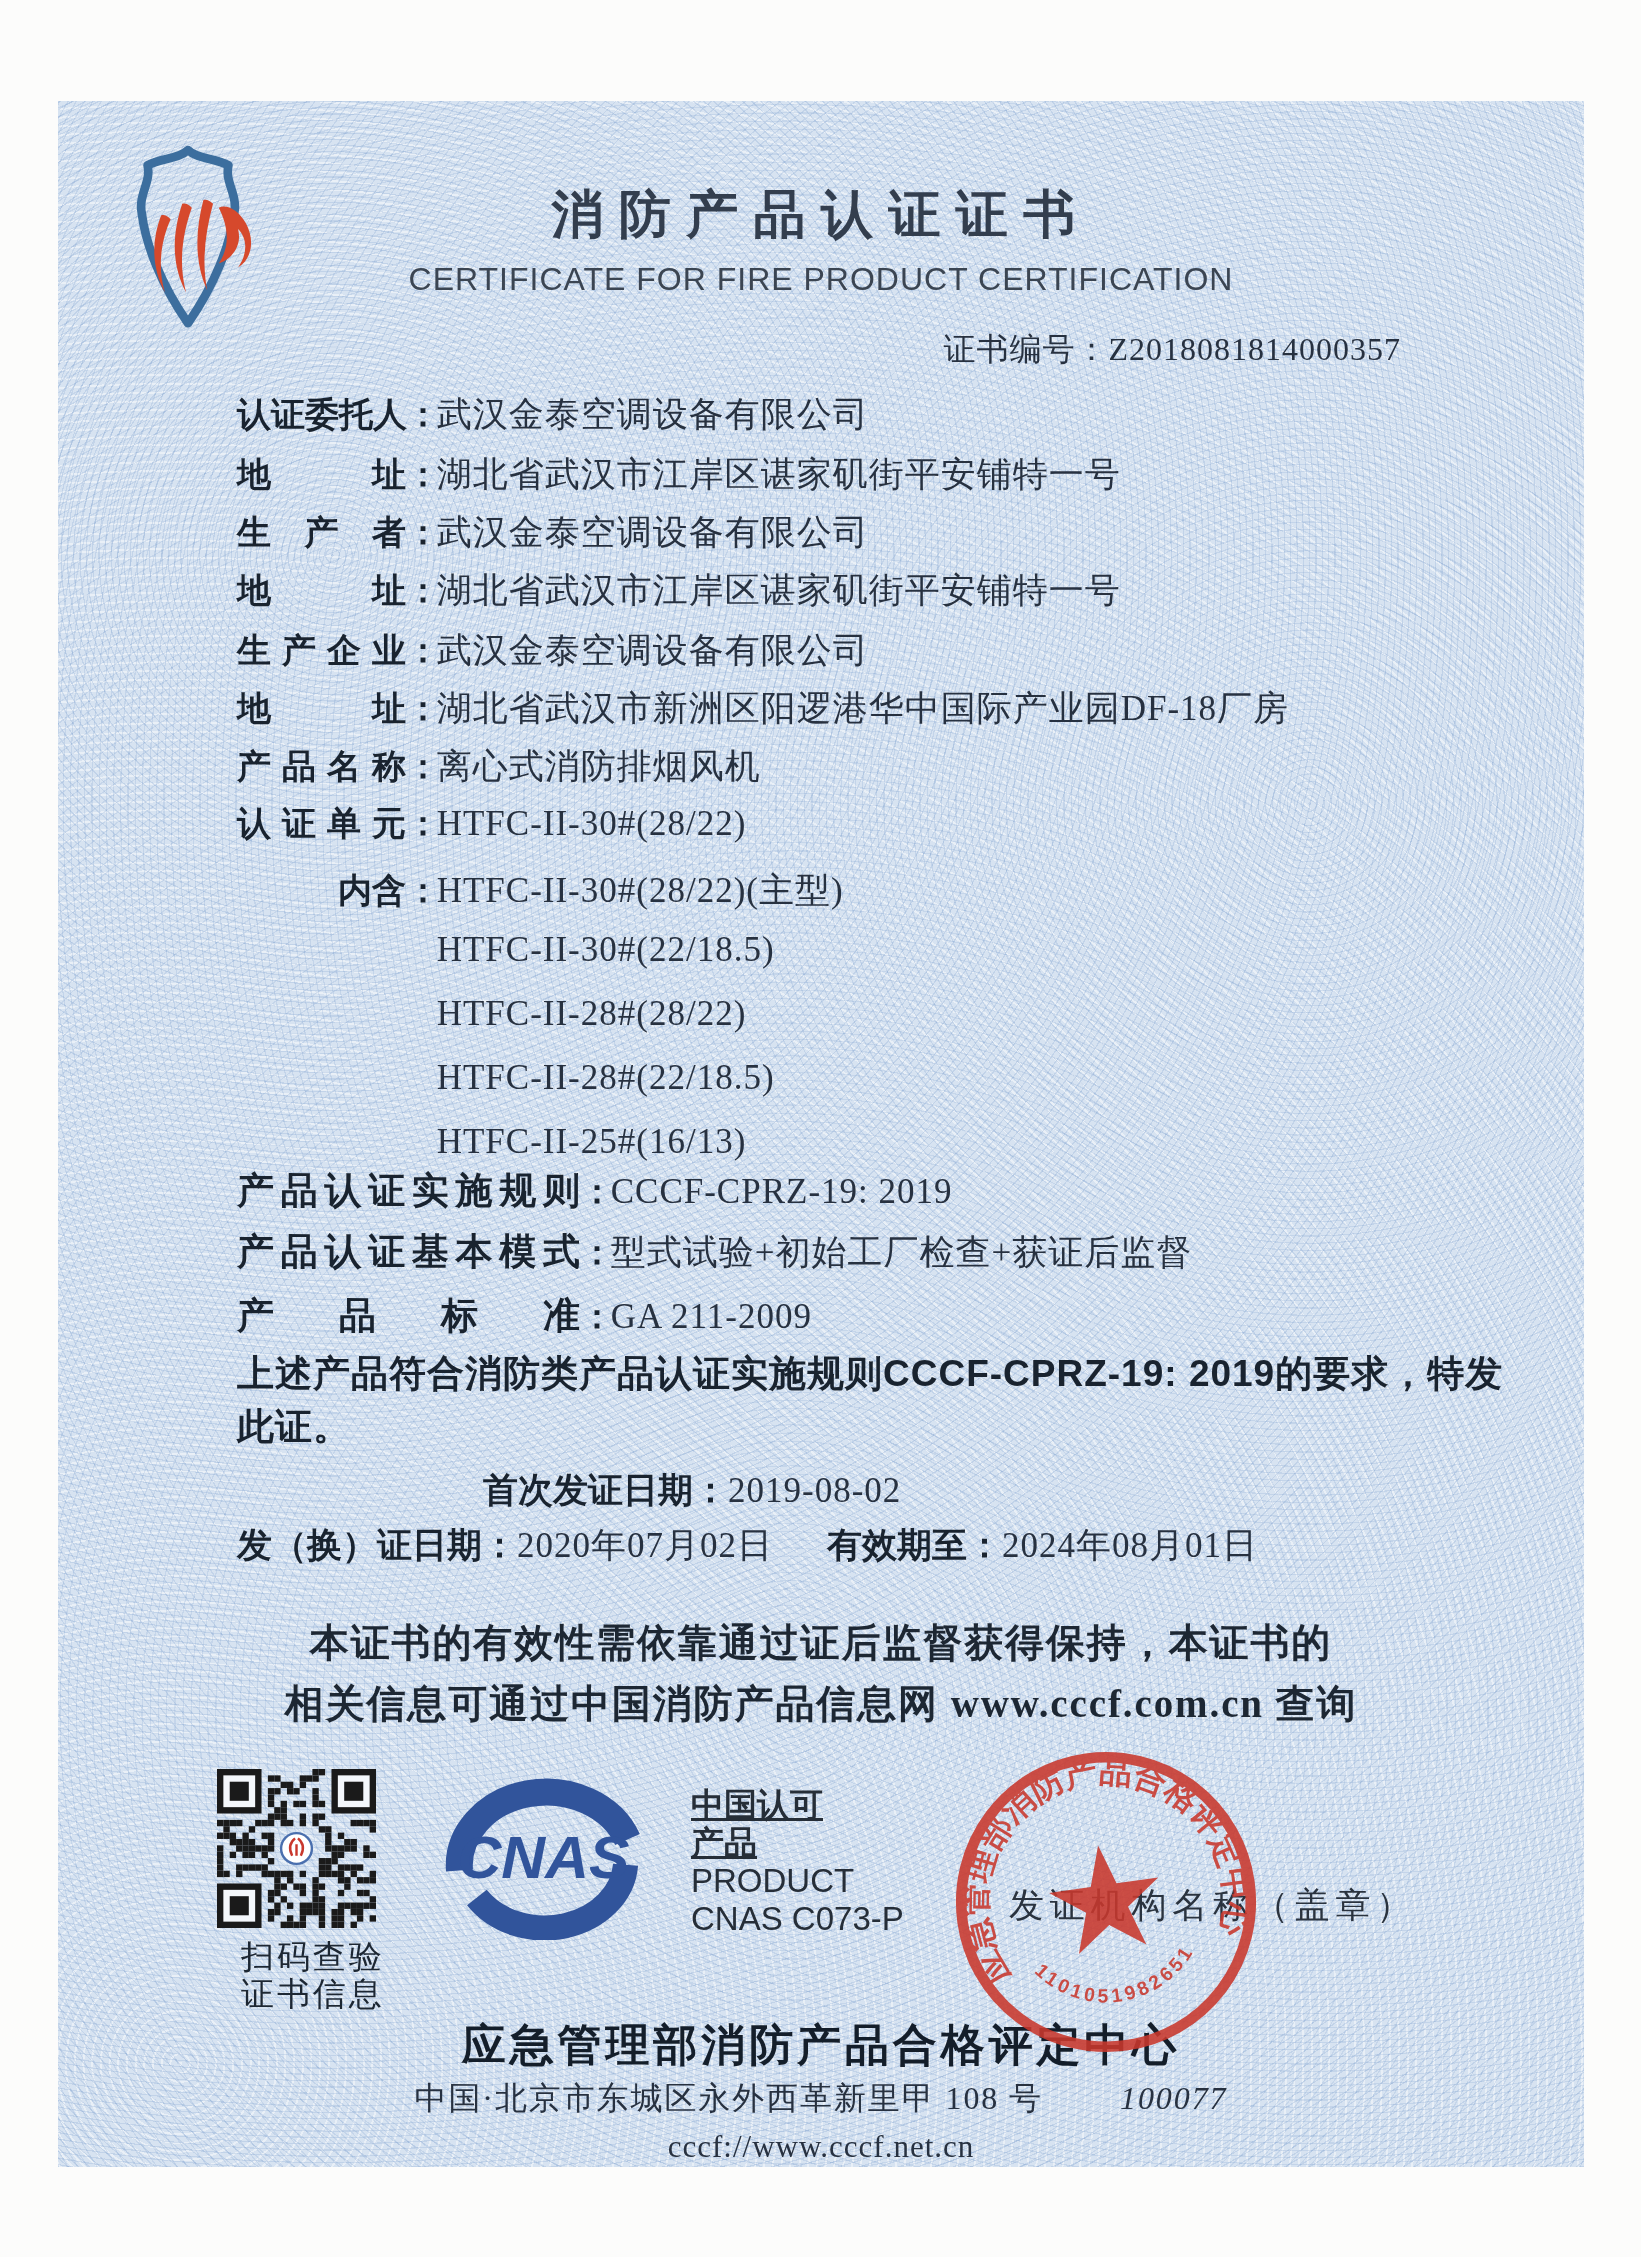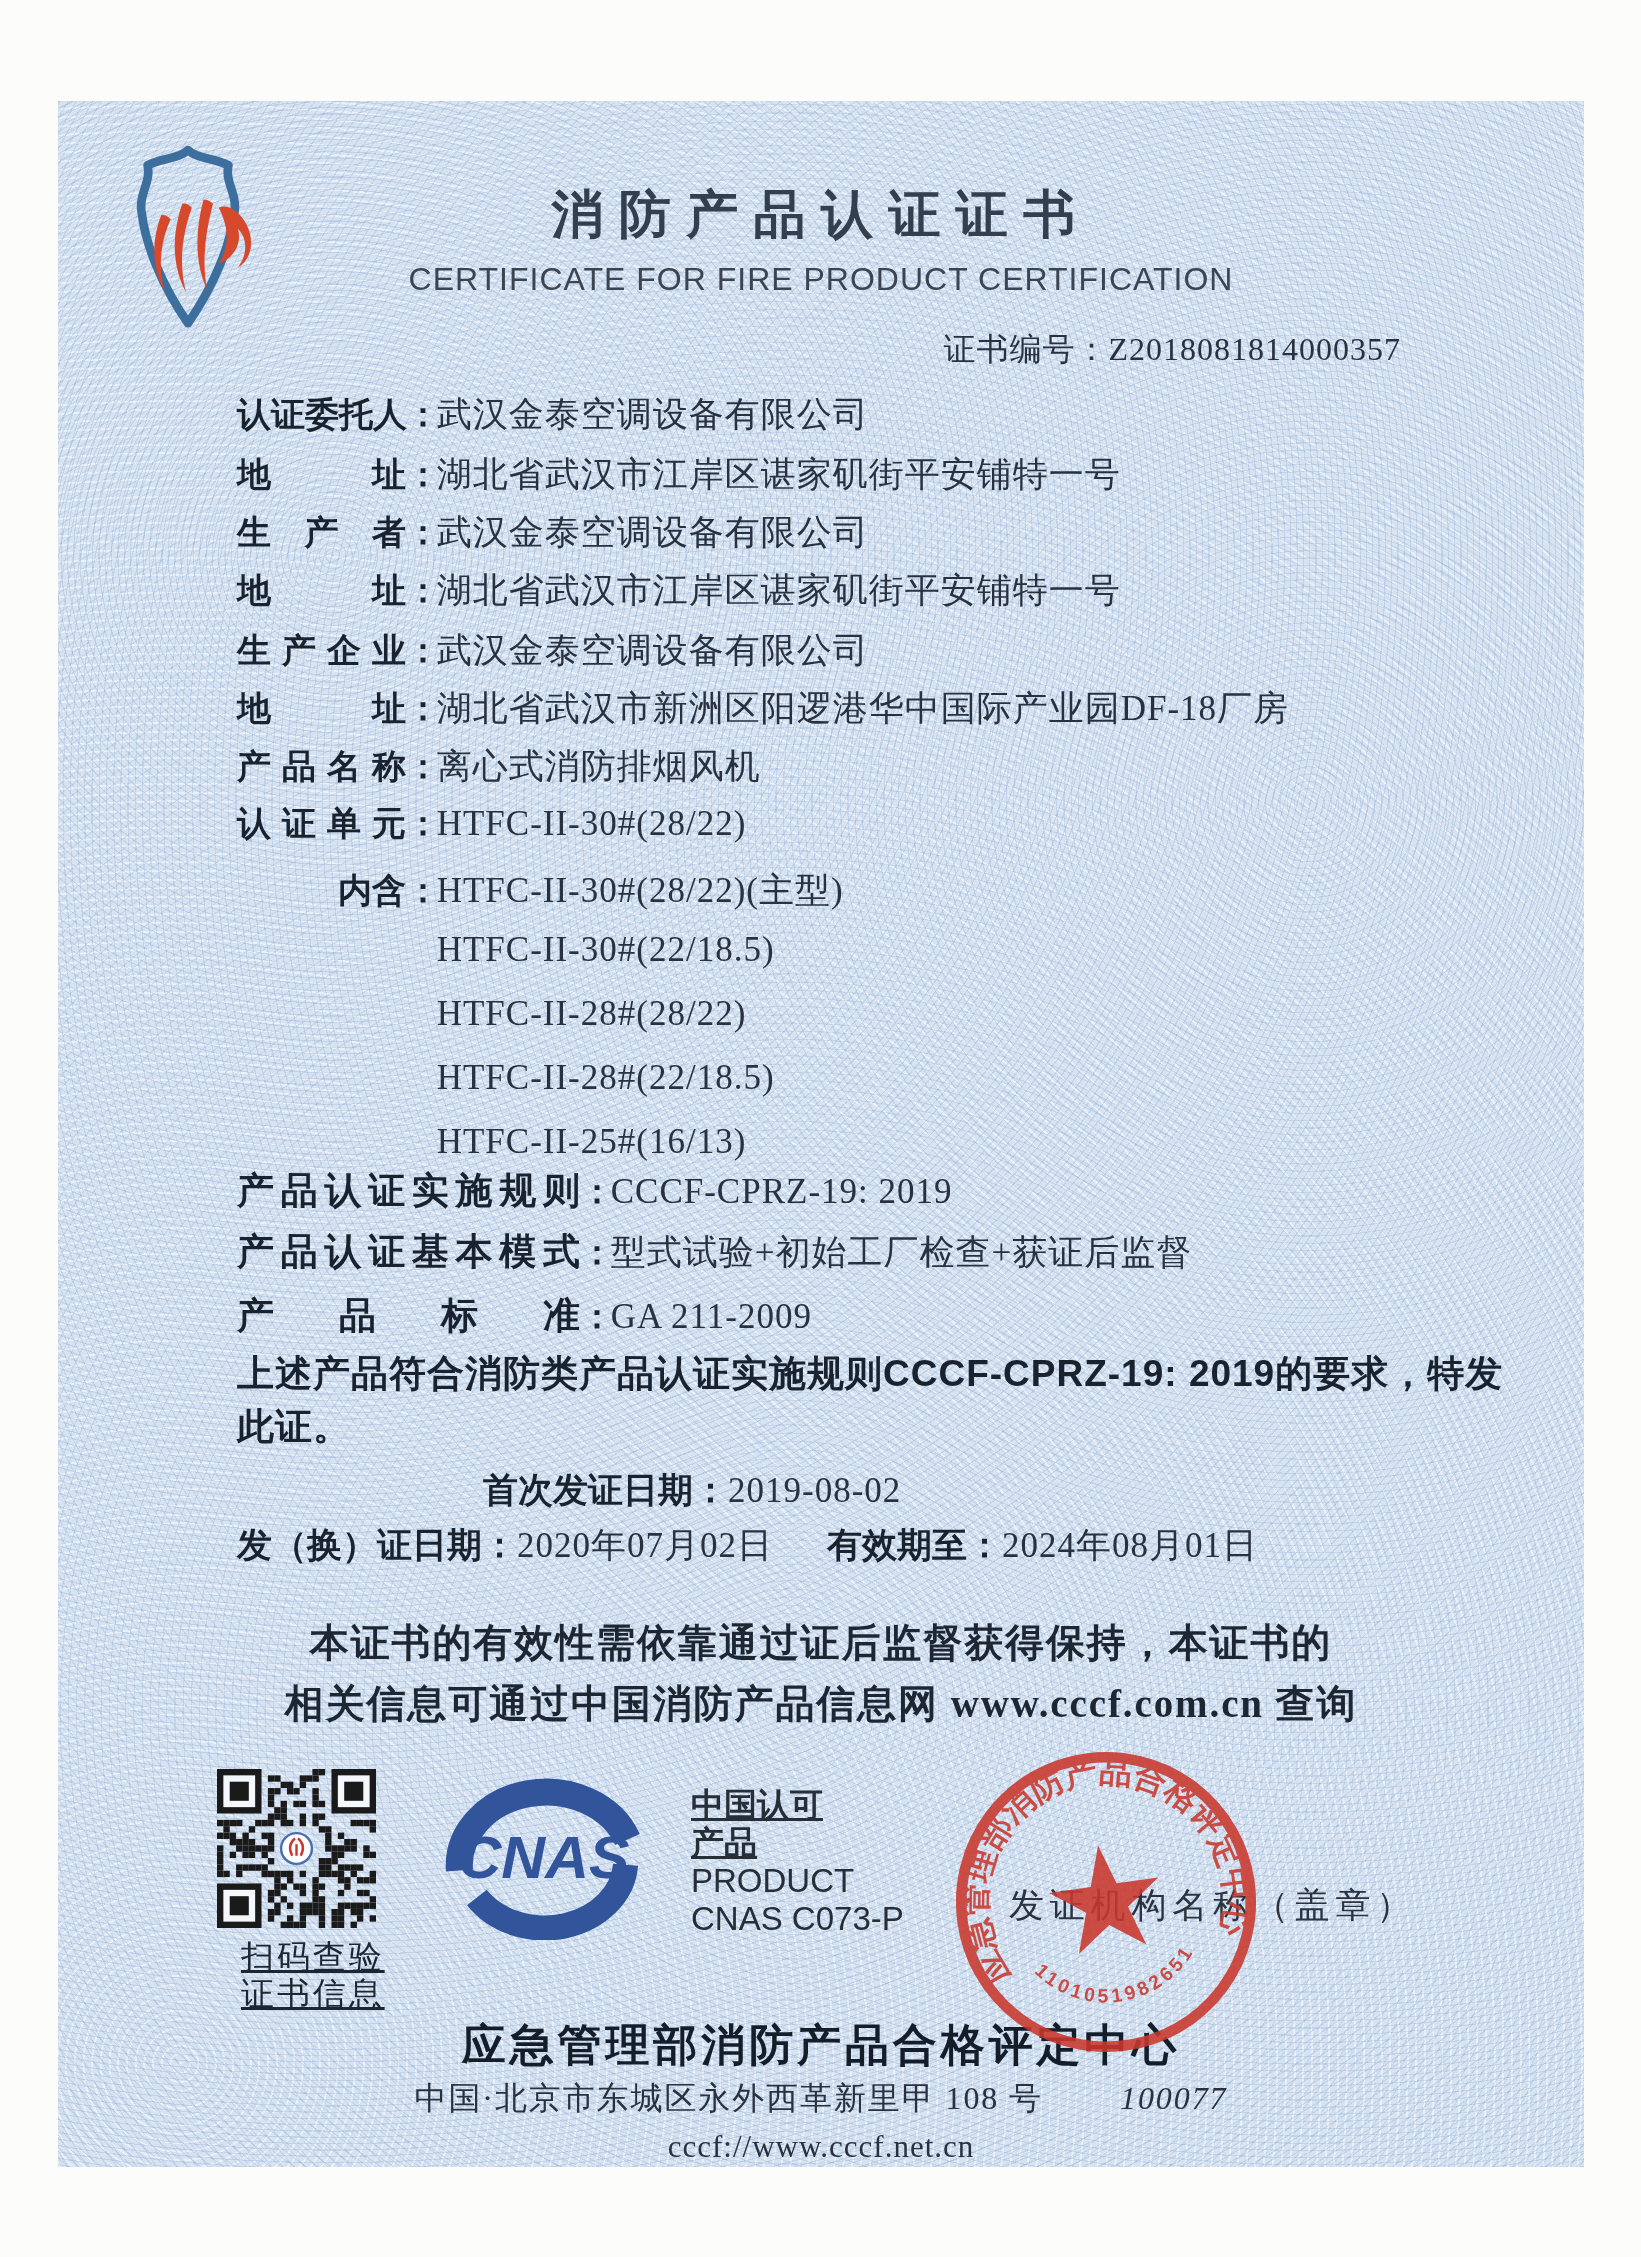--- a/index.html
+++ b/index.html
@@ -29,21 +29,21 @@
   .subtitle{position:absolute;left:0;right:0;top:160px;text-align:center;
          font:400 32px "Liberation Sans","DejaVu Sans",sans-serif;color:#3b4552;letter-spacing:1px;}
   .certno{position:absolute;right:183px;top:227px;font:400 32px "Liberation Serif","DejaVu Serif",serif;color:#273140;letter-spacing:1px;}
   .statement{position:absolute;left:179px;top:1246px;font:700 37px "Liberation Sans","DejaVu Sans",sans-serif;
          color:#19232f;white-space:pre;line-height:53px;letter-spacing:1px;}
   .date-label{font:700 35px "Liberation Sans","DejaVu Sans",sans-serif;color:#19232f;}
   .date-val{font:400 35px "Liberation Serif","DejaVu Serif",serif;color:#273140;letter-spacing:1px;}
   .gap56{display:inline-block;width:54px;}
   .validity{position:absolute;left:0;right:0;top:1511px;text-align:center;white-space:pre;
          font:700 39px "Liberation Serif","DejaVu Serif",serif;color:#1d2733;line-height:61px;letter-spacing:1.9px;}
-  .qr-caption{position:absolute;left:183px;font:400 33px "Liberation Serif","DejaVu Serif",serif;color:#1d2733;letter-spacing:2.9px;text-decoration:underline;}
+  .qr-caption{position:absolute;left:183px;font:400 33px "Liberation Serif","DejaVu Serif",serif;color:#1d2733;letter-spacing:2.9px;}
   .cnas-block{position:absolute;left:633px;top:1685px;color:#262e38;}
   .cnas-block .zh{font:700 33px "Liberation Sans","DejaVu Sans",sans-serif;line-height:38px;text-decoration:underline;}
   .cnas-block .en{font:400 33px "Liberation Sans","DejaVu Sans",sans-serif;line-height:38px;}
   .stamp-caption{position:absolute;left:951px;top:1781px;font:400 35px "Liberation Serif","DejaVu Serif",serif;
          color:#2a333f;letter-spacing:5.8px;z-index:1;}
   .stamp-svg{position:absolute;left:882px;top:1635px;z-index:3;opacity:.88;}
   .footer-org{position:absolute;left:0;right:0;top:1915px;text-align:center;z-index:2;
          font:700 44px "Liberation Sans","DejaVu Sans",sans-serif;color:#141e2a;letter-spacing:3.9px;}
   .footer-addr{position:absolute;left:0;right:0;top:1976px;text-align:center;
          font:400 32px "Liberation Serif","DejaVu Serif",serif;color:#273140;letter-spacing:1.9px;}

